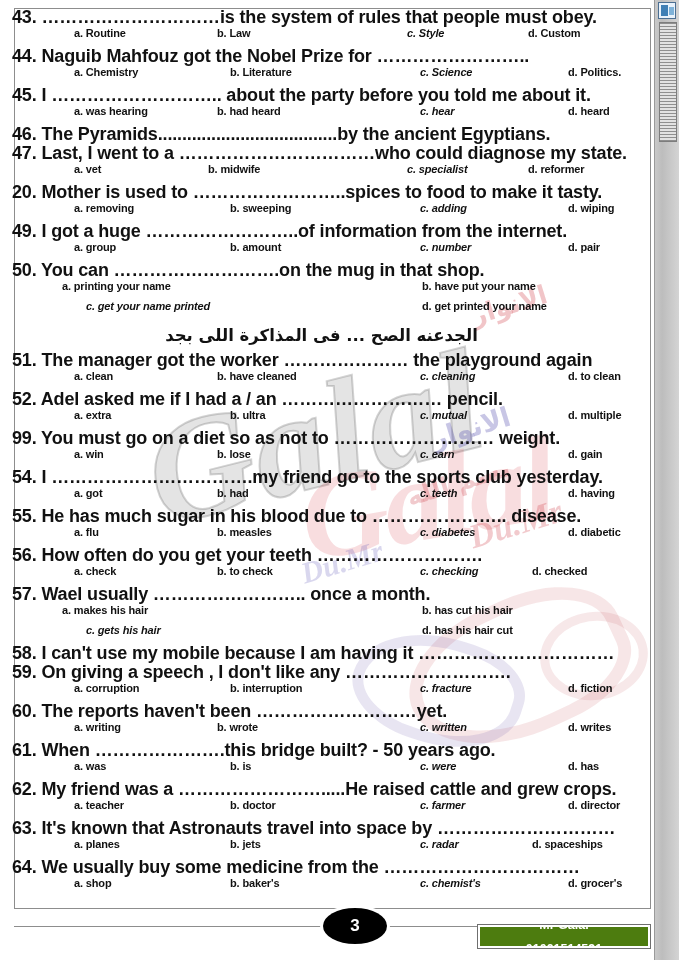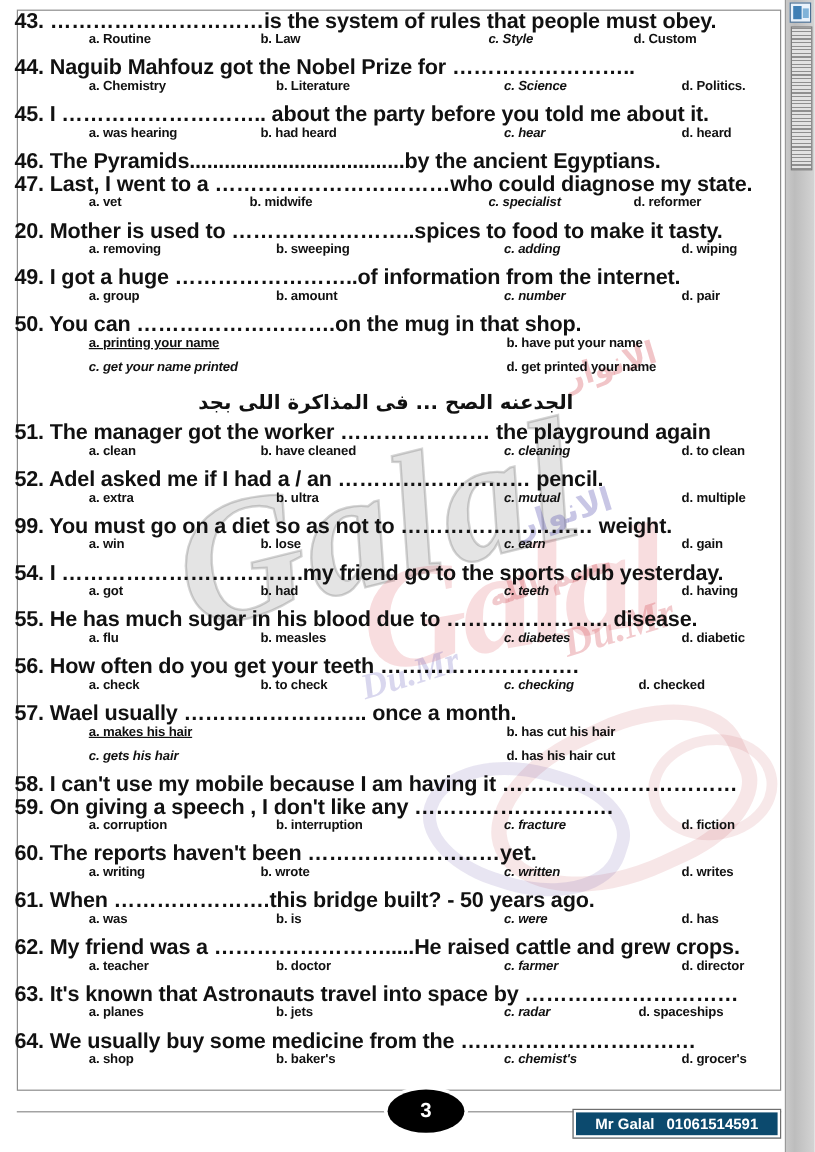--- a/index.html
+++ b/index.html
@@ -117,23 +117,23 @@
     position: absolute;
     top: 0;
     white-space: nowrap;
   }
   .opts .oa { left: 62px; }
   .opts .ob { left: 205px; }
   .opts .oc { left: 395px; font-style: italic; }
   .opts .od { left: 516px; }
 
   
-  .opts.wide .oa { left: 62px; text-decoration: underline; }
+  .opts.wide .oa { left: 50px; }
   .opts.wide .ob { left: 410px; }
-  .opts.wide .oc { left: 62px; text-align: right; }
+  .opts.wide .oc { left: 74px; text-align: right; }
   .opts.wide .od { left: 410px; text-align: right; }
 
   
   .opts.c-mid  .oc { left: 371px; margin-left: 24px; }
   .opts.c-late .oc { left: 408px; }
   .opts.d-late .od { left: 556px; }
   .opts.d-early .od { left: 520px; }
   .opts.b-late .ob { left: 218px; }
   .opts.b-early .ob { left: 196px; }
 
@@ -295,29 +295,30 @@
     height: 1px;
     background: #8d8d8d;
     z-index: 5;
   }
   #teacher-box {
     position: absolute;
     left: 478px;
     top: 925px;
     width: 172px;
     height: 23px;
-    background: #0c4a6e;
+    background: #4d7c0f;
     border: 2px solid #ffffff;
     outline: 1px solid #6f6f6f;
     box-sizing: border-box;
     display: flex;
     align-items: center;
     justify-content: center;
     gap: 10px;
     z-index: 9;
+    flex-direction: column;
   }
   #teacher-box span {
     color: #ffffff;
     font-size: 12.5px;
     font-weight: bold;
     white-space: nowrap;
     font-family: "Liberation Sans", sans-serif;
   }
 </style>
 </head>

